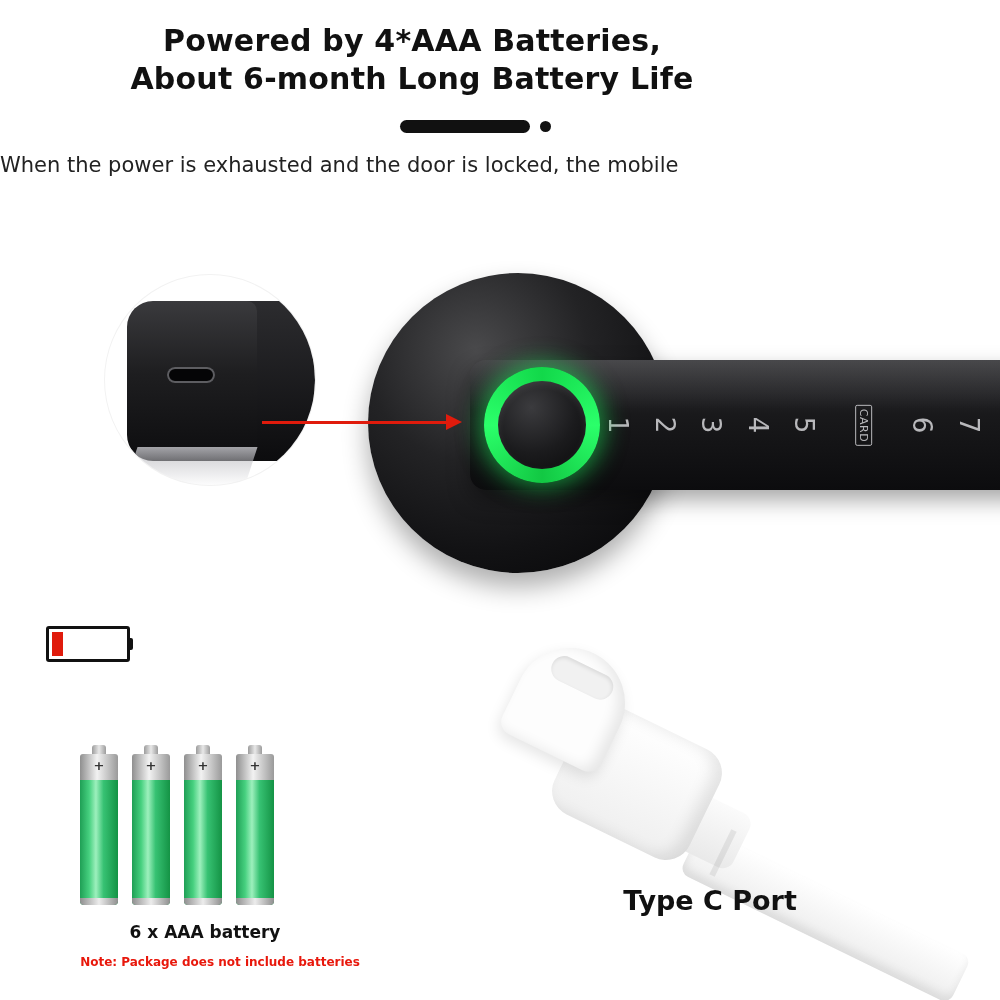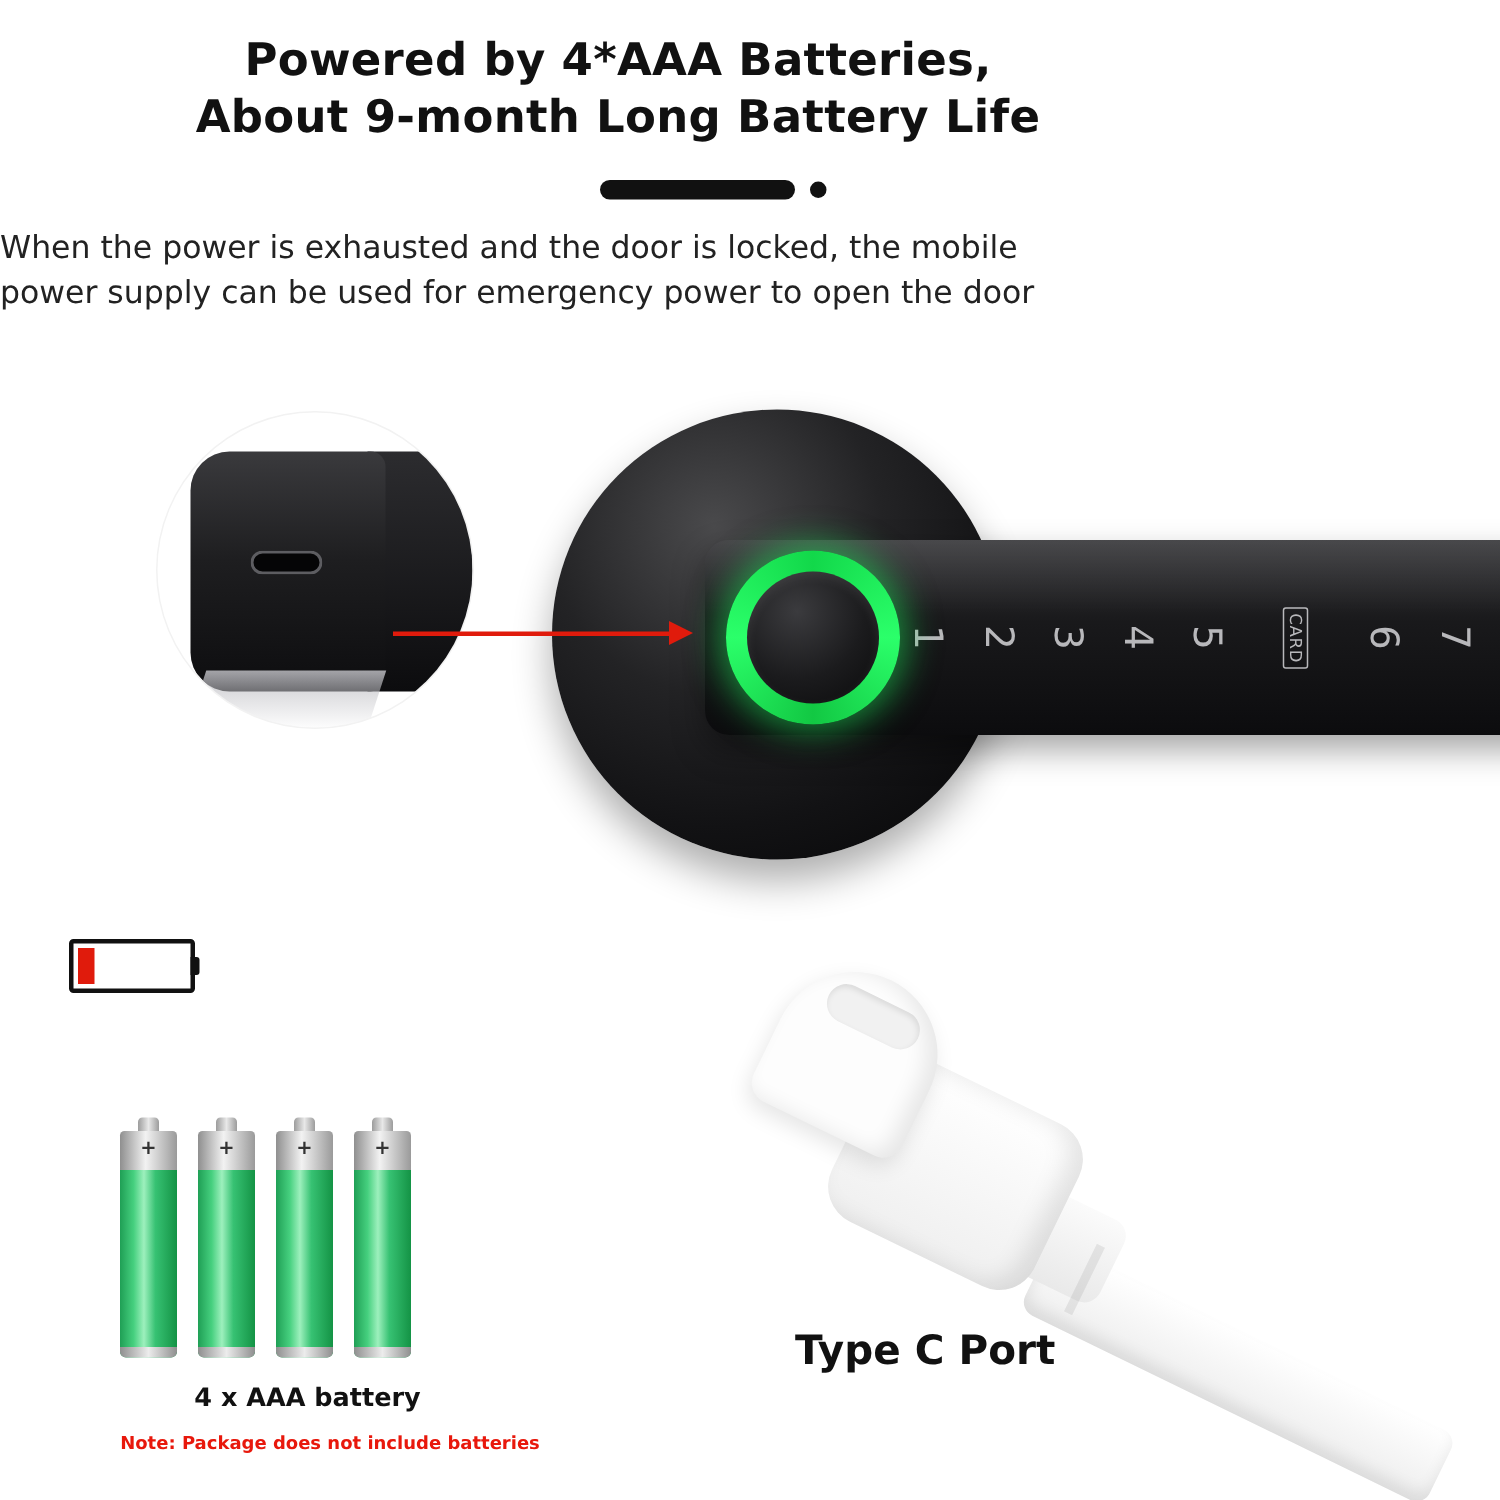--- a/index.html
+++ b/index.html
@@ -215,39 +215,38 @@
     transform-origin:left top;
     border-radius:10px;
     box-shadow:inset 0 -6px 10px rgba(0,0,0,.08);
   }
   .cable .ring{
     position:absolute;left:250px;top:198px;width:6px;height:50px;
     background:rgba(0,0,0,.07);transform:rotate(26deg);
   }
   .typec-label{
     position:absolute;left:530px;top:885px;width:360px;
-    font-size:27px;font-weight:bold;color:#111;
+    font-size:27px;font-weight:bold;color:#111;text-align:center;
   }
 </style>
 </head>
 <body>
 
 <div class="headline">
   <span>Powered by 4*AAA Batteries,</span>
-  <span class="l2">About 9-month Long Battery Life</span>
+  <span class="l2">About 6-month Long Battery Life</span>
 </div>
 
 <div class="divider">
   <div class="bar"></div>
   <div class="dot"></div>
 </div>
 
 <div class="subtext">
   <div>When the power is exhausted and the door is locked, the mobile</div>
-  <div>power supply can be used for emergency power to open the door</div>
 </div>
 
 <div class="photo">
 
   <div class="lock-round"></div>
 
   <div class="keypad">
     <div class="gloss"></div>
     <div class="keys">
       <span class="key">1</span>
@@ -304,21 +303,21 @@
     <div class="body"></div>
   </div>
   <div class="aaa">
     <div class="tip"></div>
     <div class="neck"></div>
     <div class="plus">+</div>
     <div class="body"></div>
   </div>
 </div>
 
-<div class="batt-caption">4 x AAA battery</div>
+<div class="batt-caption">6 x AAA battery</div>
 <div class="batt-note">Note: Package does not include batteries</div>
 
 <div class="cable">
   <div class="wire"></div>
   <div class="neck2"></div>
   <div class="shell"></div>
   <div class="plug"></div>
   <div class="ring"></div>
 </div>
 <div class="typec-label">Type C Port</div>

